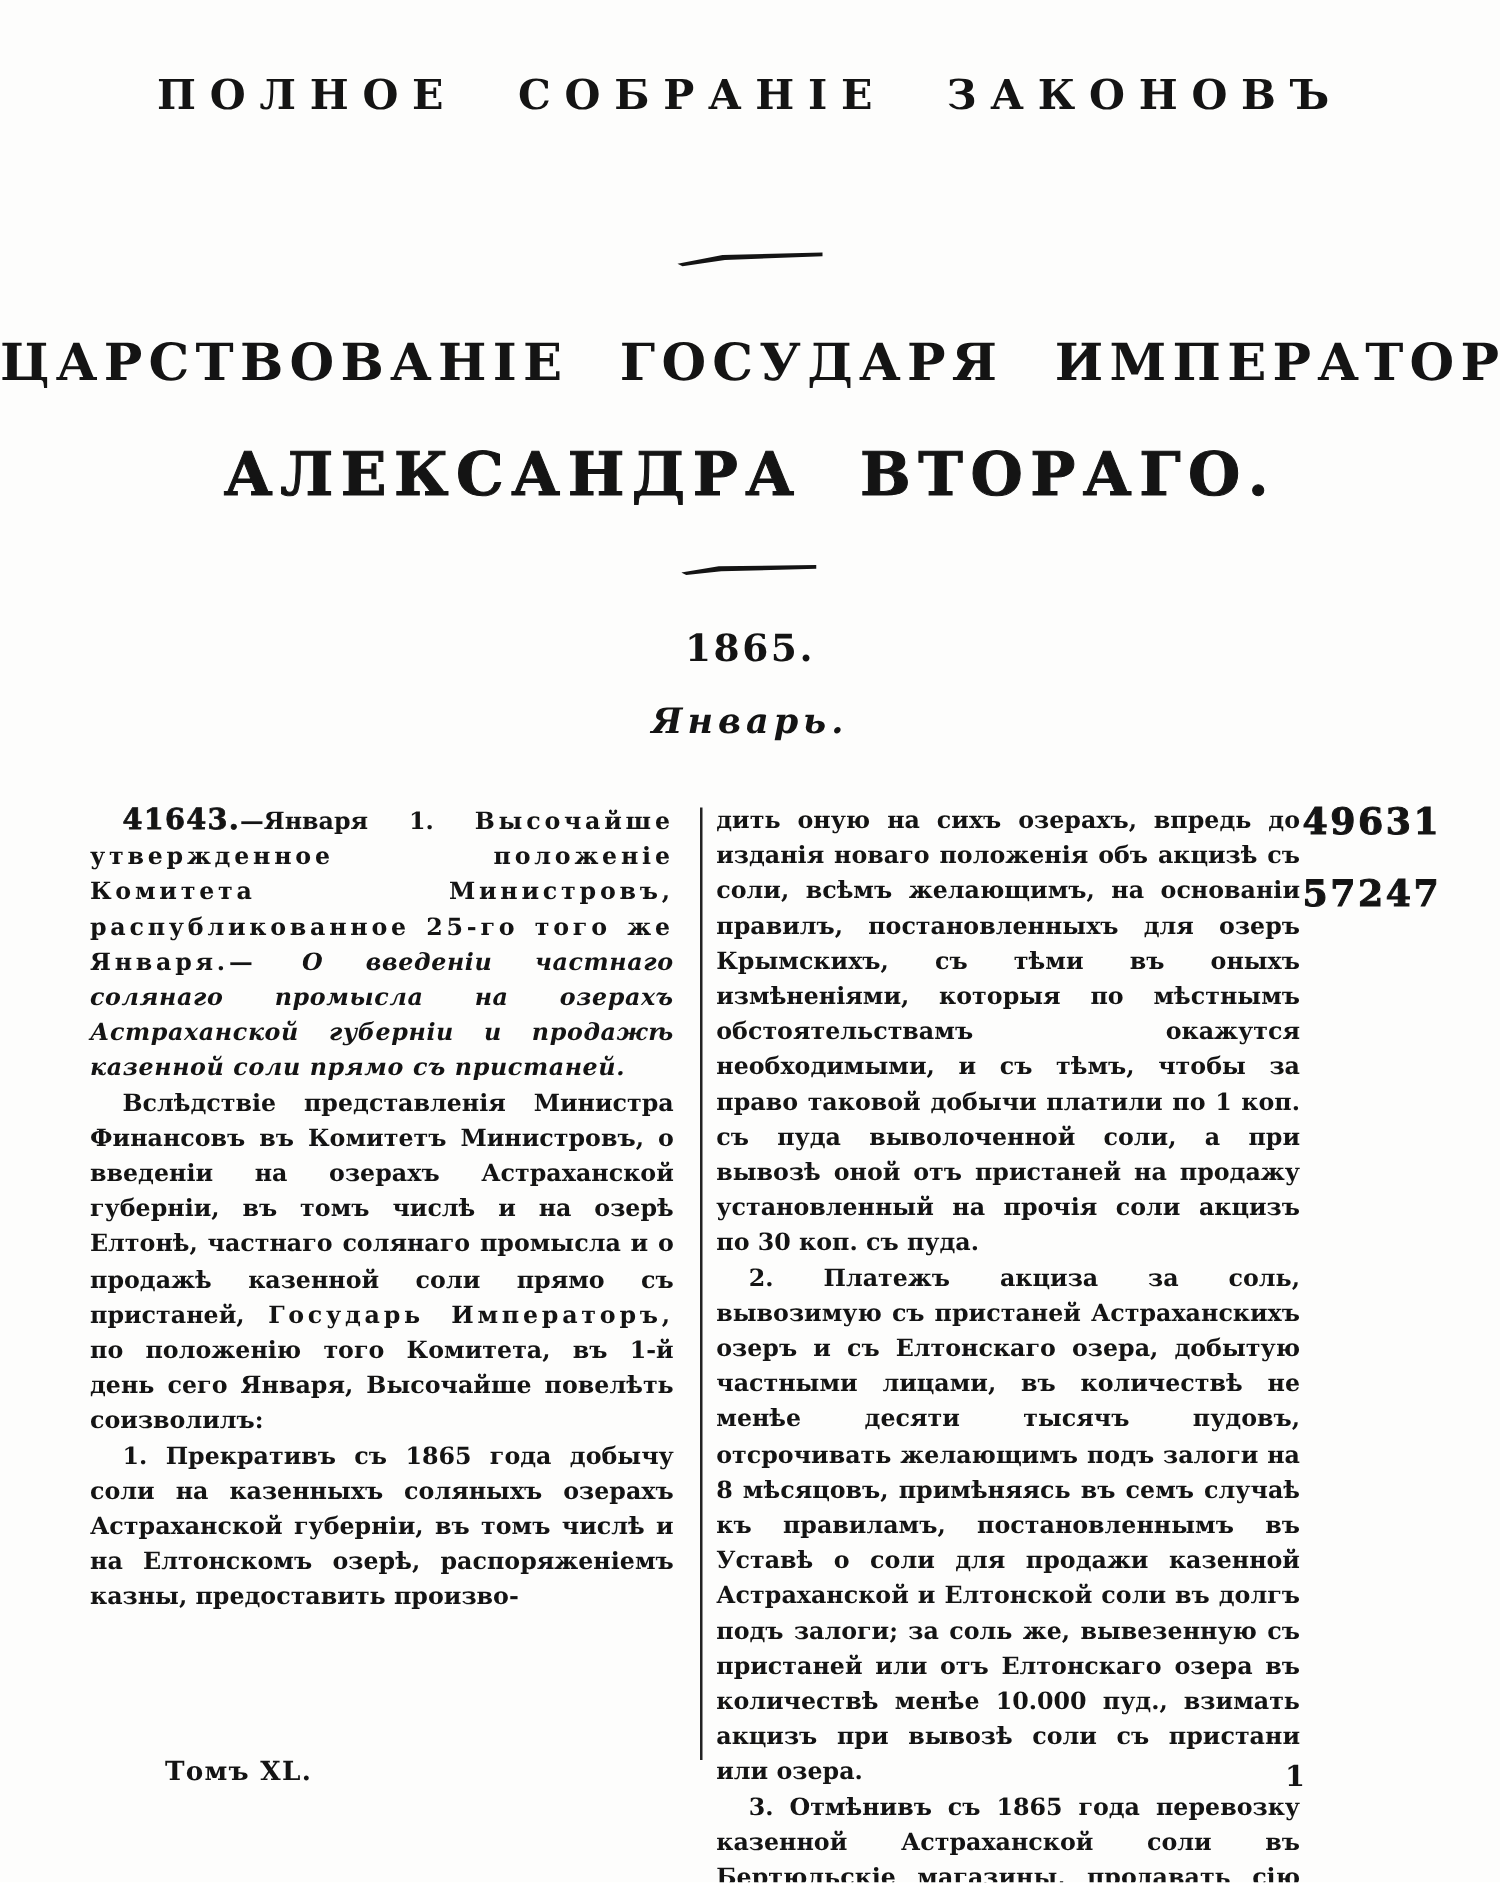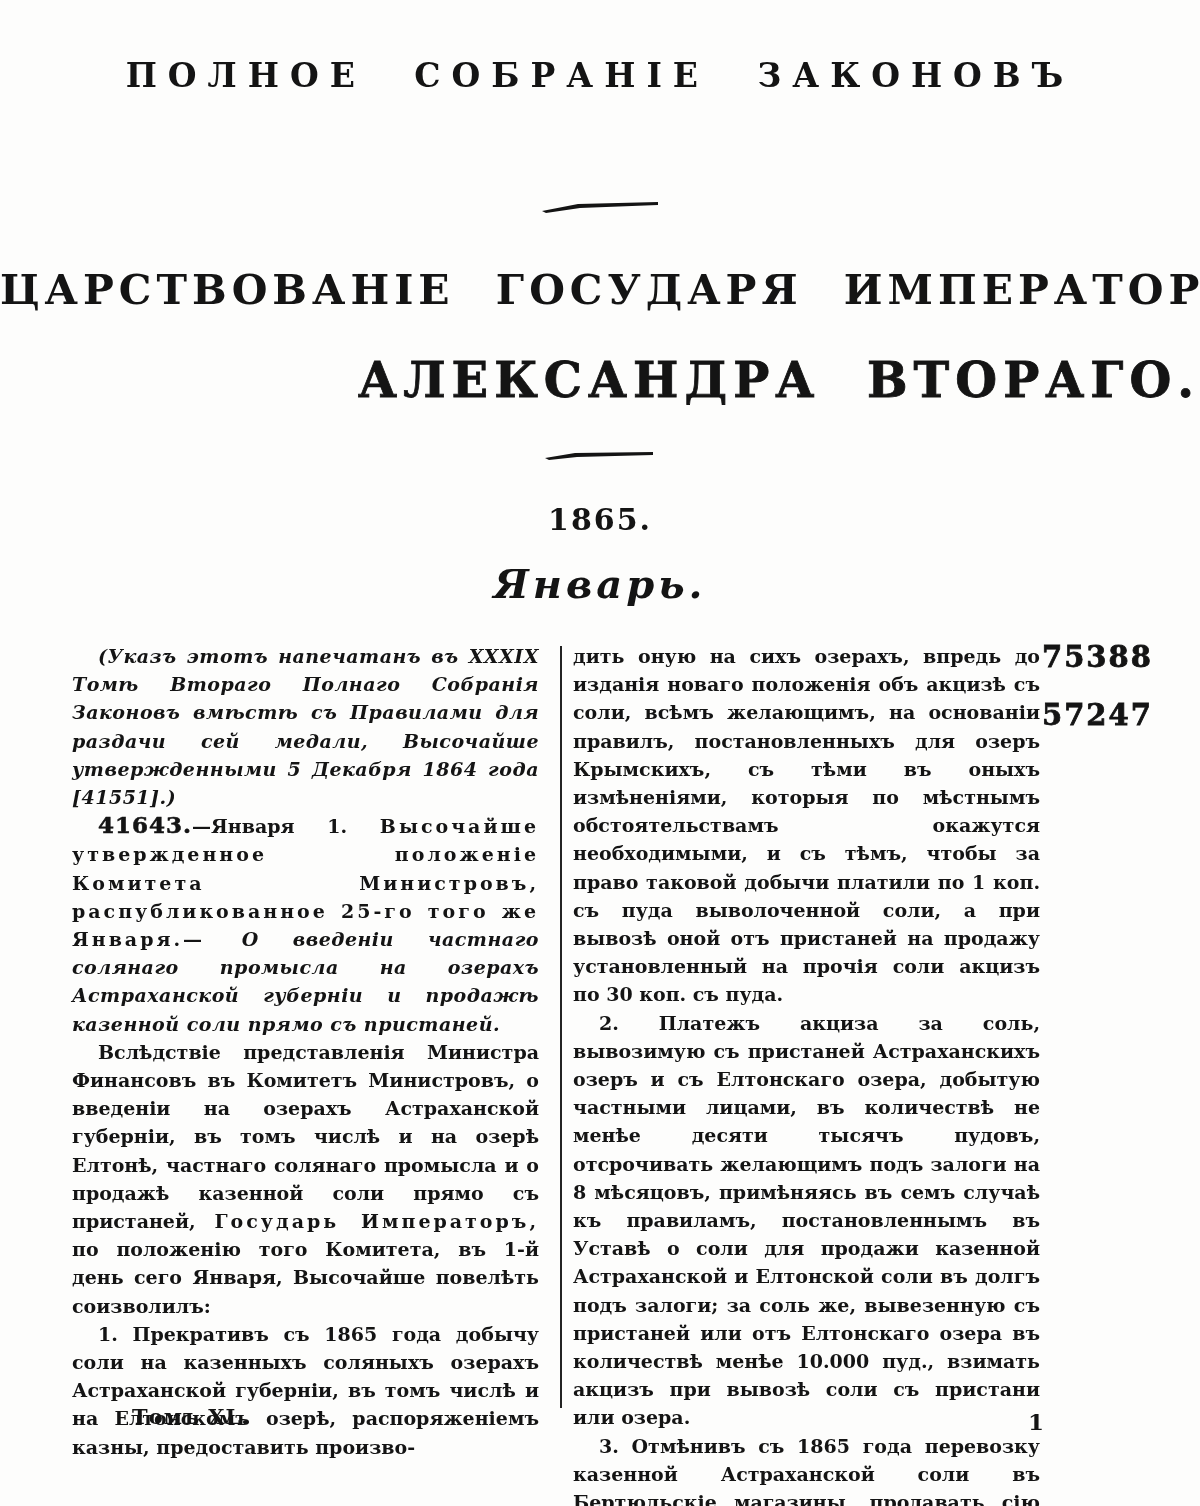--- a/index.html
+++ b/index.html
@@ -33,35 +33,35 @@
   .ornament-2 { top: 448px; }
   .reign-line1 {
     position: absolute; top: 266px; left: 0; width: 100%;
     text-align: center;
     font-size: 41px; font-weight: bold;
     letter-spacing: 5px; word-spacing: 22px;
     white-space: nowrap;
   }
   .reign-line2 {
     position: absolute; top: 352px; left: 0; width: 100%;
-    text-align: right;
+    text-align: center;
     font-size: 48px; font-weight: bold;
     letter-spacing: 6px; word-spacing: 24px;
     -webkit-text-stroke: 0.8px #141414;
     white-space: nowrap;
   }
   .year-heading {
     position: absolute; top: 502px; left: 0; width: 100%;
     text-align: center;
     font-size: 30px; font-weight: bold; letter-spacing: 2px;
   }
   .month-heading {
     position: absolute; top: 560px; left: 0; width: 100%;
     text-align: center;
-    font-size: 40px; font-weight: bold; font-style: italic;
+    font-size: 28px; font-weight: bold; font-style: italic;
     letter-spacing: 4px;
   }
   
   .columns {
     position: absolute; top: 642px; left: 72px; width: 968px;
     display: flex; gap: 34px;
   }
   .col { width: 467px; }
   .col p {
     margin: 0;
@@ -125,38 +125,37 @@
     </svg>
   </div>
 
   <div class="year-heading">1865.</div>
   <div class="month-heading">Январь.</div>
 
   <div class="columns">
 
     <div class="col">
 
-      <p><span class="it">(Указъ этотъ напечатанъ въ XXXIX Томѣ Втораго Полнаго Собранія Законовъ вмѣстѣ съ Правилами для раздачи сей медали, Высочайше утвержденными 5 Декабря 1864 года [41551].)</span></p>
 
       <p><span class="entry-num">41643.</span><span>—Января 1. </span><span class="spaced">Высочайше утвержденное положеніе Комитета Министровъ, распубликованное 25-го того же Января.— </span><span class="it">О введеніи частнаго солянаго промысла на озерахъ Астраханской губерніи и продажѣ казенной соли прямо съ пристаней.</span></p>
 
       <p><span>Вслѣдствіе представленія Министра Финансовъ въ Комитетъ Министровъ, о введеніи на озерахъ Астраханской губерніи, въ томъ числѣ и на озерѣ Елтонѣ, частнаго солянаго промысла и о продажѣ казенной соли прямо съ пристаней, </span><span class="spaced">Государь Императоръ,</span><span> по положенію того Комитета, въ 1-й день сего Января, Высочайше повелѣть соизволилъ:</span></p>
 
       <p>1. Прекративъ съ 1865 года добычу соли на казенныхъ соляныхъ озерахъ Астраханской губерніи, въ томъ числѣ и на Елтонскомъ озерѣ, распоряженіемъ казны, предоставить произво-</p>
     </div>
 
     <div class="col">
       <p class="no-indent">дить оную на сихъ озерахъ, впредь до изданія новаго положенія объ акцизѣ съ соли, всѣмъ желающимъ, на основаніи правилъ, постановленныхъ для озеръ Крымскихъ, съ тѣми въ оныхъ измѣненіями, которыя по мѣстнымъ обстоятельствамъ окажутся необходимыми, и съ тѣмъ, чтобы за право таковой добычи платили по 1 коп. съ пуда выволоченной соли, а при вывозѣ оной отъ пристаней на продажу установленный на прочія соли акцизъ по 30 коп. съ пуда.</p>
       <p>2. Платежъ акциза за соль, вывозимую съ пристаней Астраханскихъ озеръ и съ Елтонскаго озера, добытую частными лицами, въ количествѣ не менѣе десяти тысячъ пудовъ, отсрочивать желающимъ подъ залоги на 8 мѣсяцовъ, примѣняясь въ семъ случаѣ къ правиламъ, постановленнымъ въ Уставѣ о соли для продажи казенной Астраханской и Елтонской соли въ долгъ подъ залоги; за соль же, вывезенную съ пристаней или отъ Елтонскаго озера въ количествѣ менѣе 10.000 пуд., взимать акцизъ при вывозѣ соли съ пристани или озера.</p>
       <p>3. Отмѣнивъ съ 1865 года перевозку казенной Астраханской соли въ Бертюльскіе магазины, продавать сію соль прямо съ пристаней по установленной цѣнѣ, дозволивъ тѣмъ изъ промышленниковъ, которые пожелаютъ пріобрѣсть</p>
     </div>
 
   </div>
 
   <div class="column-divider"></div>
 
-  <div class="margin-num margin-num-1">75388</div>
+  <div class="margin-num margin-num-1">49631</div>
   <div class="margin-num margin-num-2">57247</div>
 
   <div class="footer-volume">Томъ XL.</div>
   <div class="footer-page">1</div>
 
 </div>
 
 </body></html>

